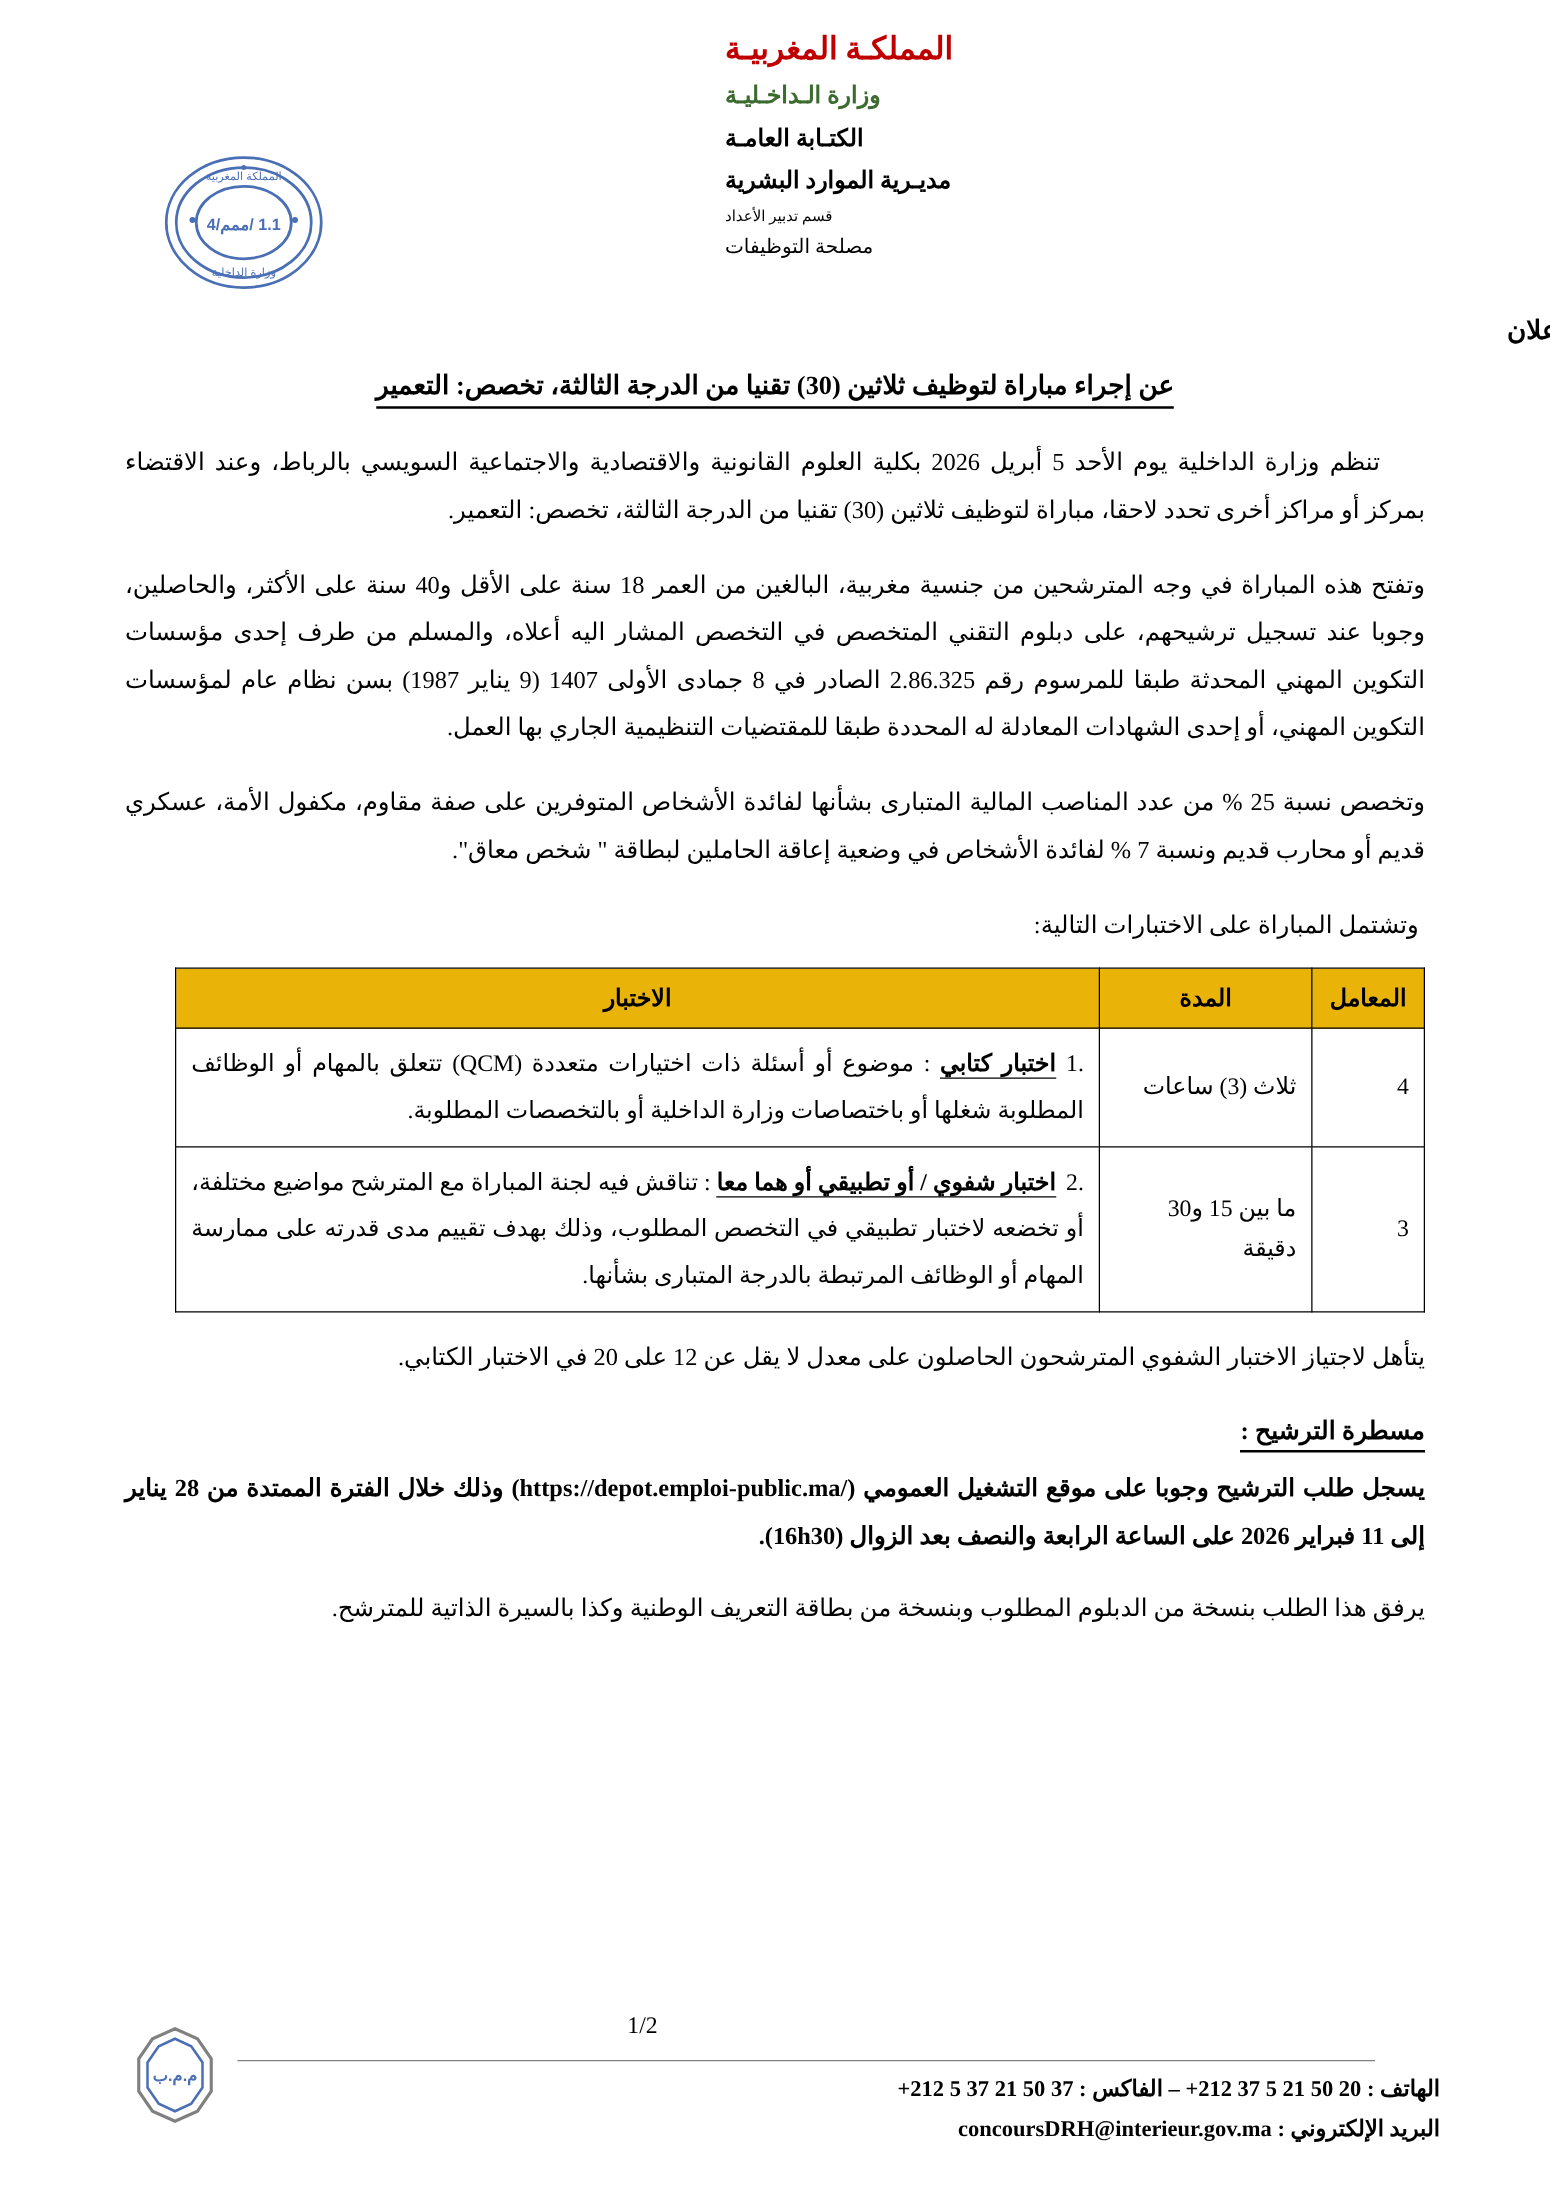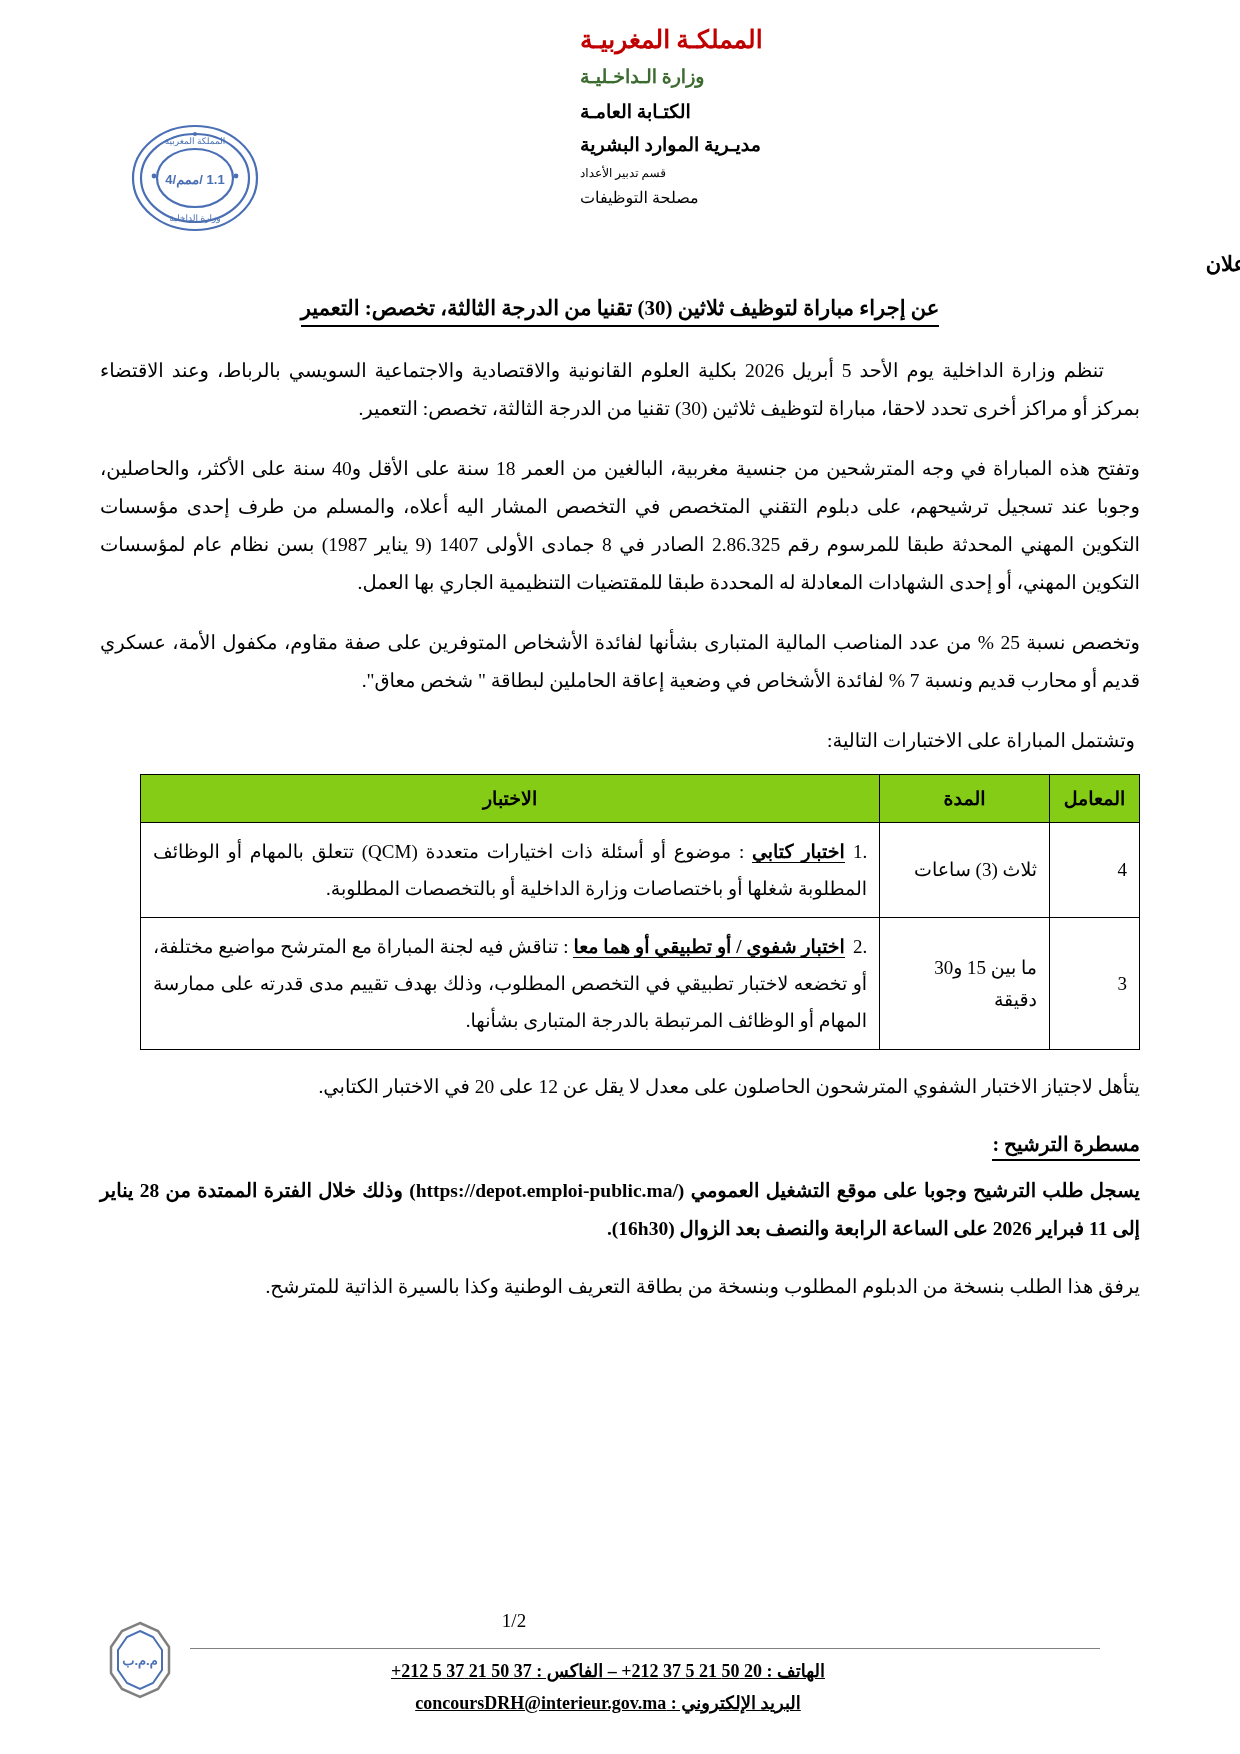--- a/index.html
+++ b/index.html
@@ -141,21 +141,21 @@
     margin: 4px 0 18px 0;
     direction: rtl;
   }
   table.exams th, table.exams td {
     border: 1.5px solid #000;
     padding: 10px 12px;
     font-size: 19px;
     vertical-align: middle;
   }
   table.exams thead th {
-    background: #84cc16;
+    background: #eab308;
     text-align: center;
     font-weight: bold;
     height: 48px;
     padding: 6px 10px;
   }
   th.col-coef { width: 90px; }
   th.col-dur  { width: 170px; }
   th.col-test { width: 740px; }
   td.cell-coef, td.cell-dur {
     text-align: right;
@@ -217,25 +217,24 @@
   .footer-logo {
     position: absolute;
     top: 1620px;
     left: 100px;
     width: 80px;
     height: 80px;
   }
   .footer-contact {
     position: absolute;
     top: 1656px;
-    right: 112px;
+    right: 88px;
     width: 1040px;
-    text-align: center;
+    text-align: right;
     direction: rtl;
-    text-decoration: underline;
   }
   .footer-contact div {
     font-size: 18px;
     font-weight: bold;
     line-height: 1.75;
   }
 </style>
 </head>
 <body>
 

